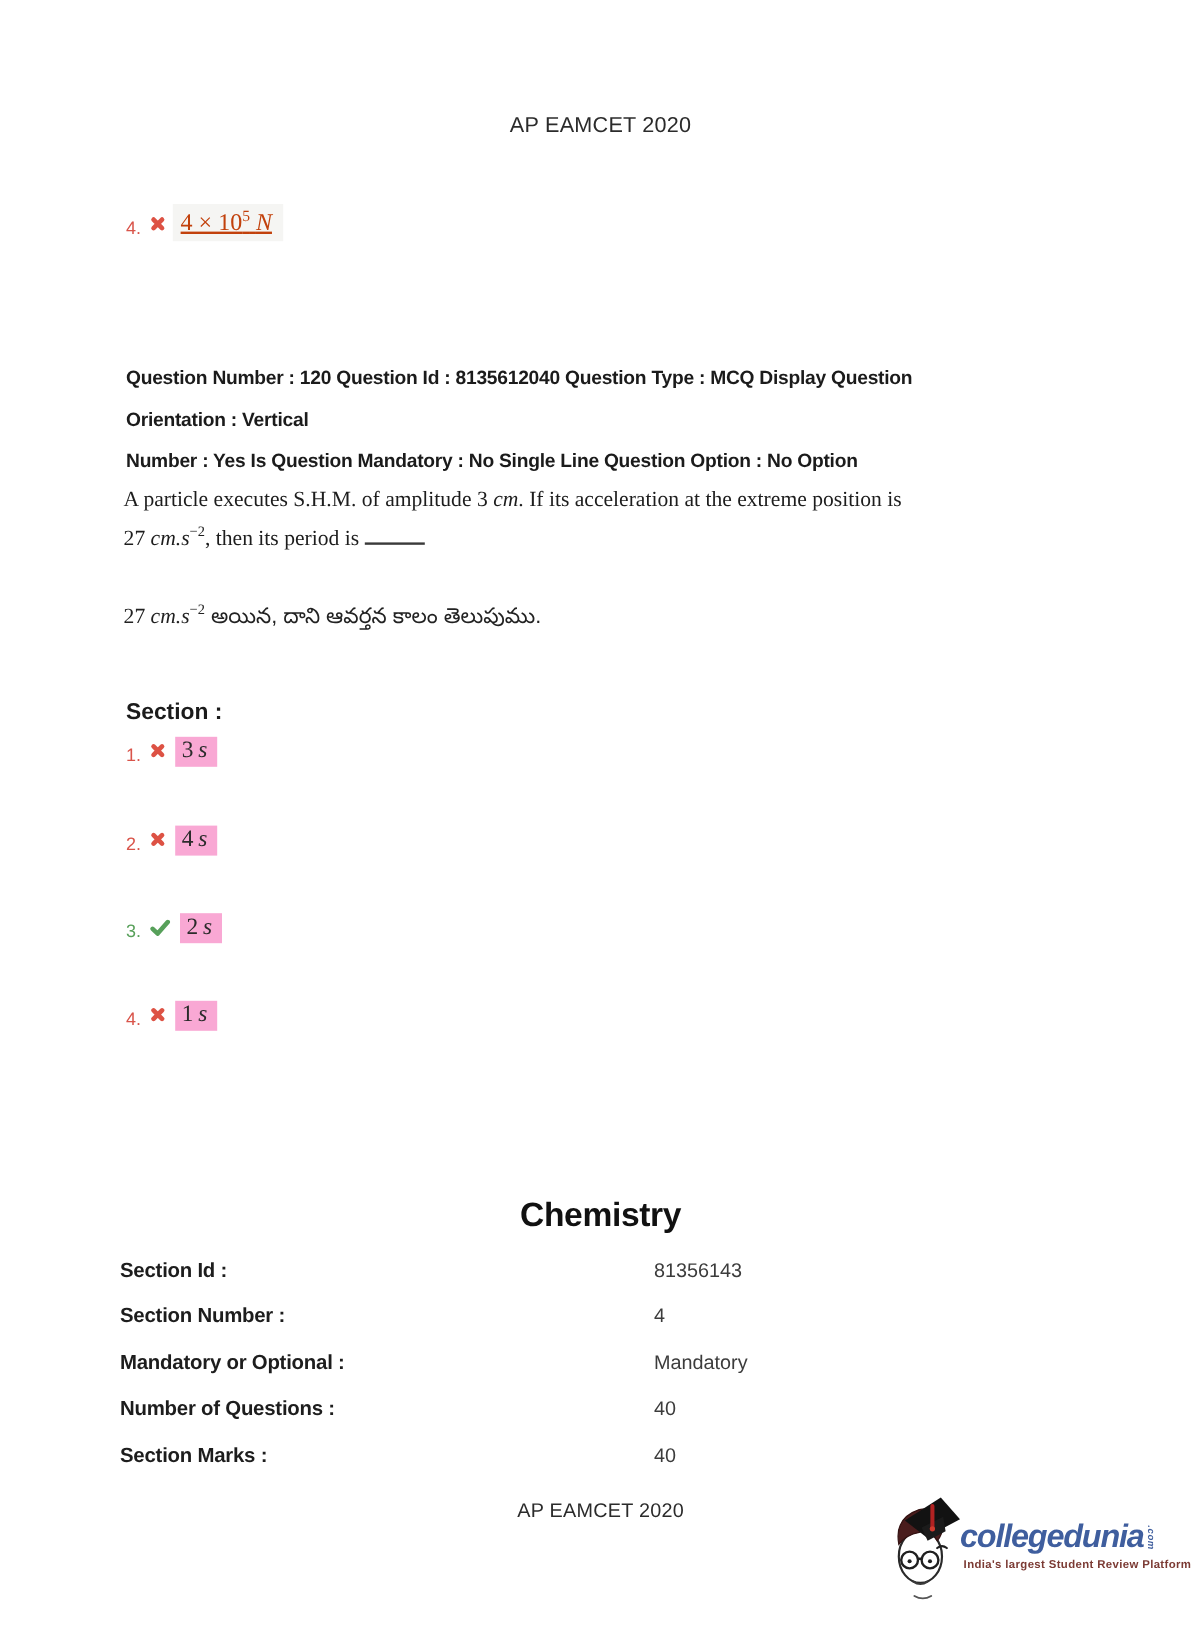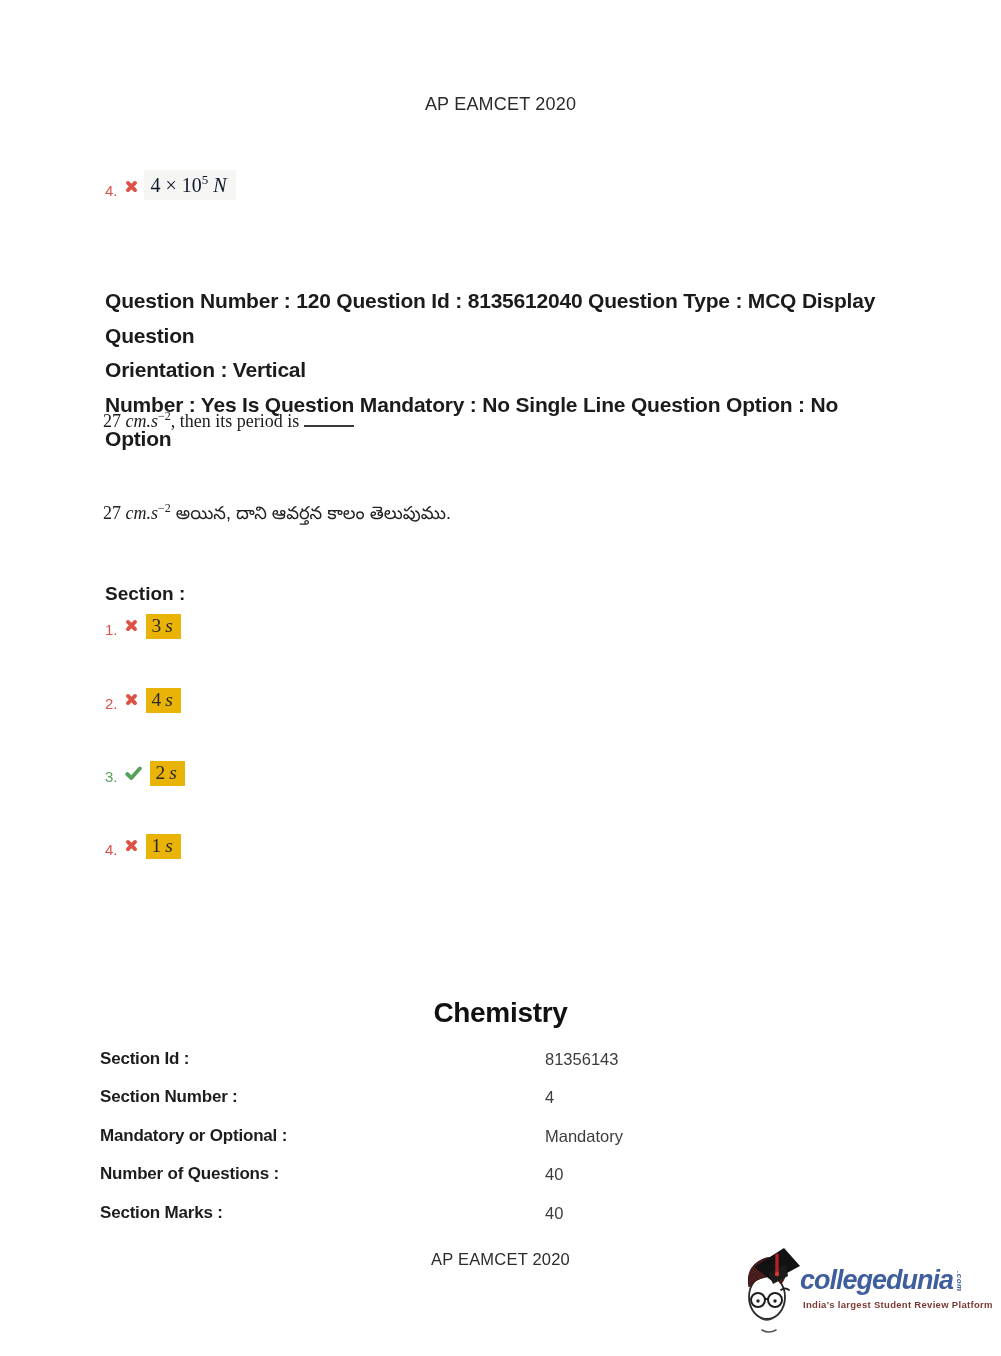--- a/index.html
+++ b/index.html
@@ -14,49 +14,49 @@
   .doc-title.top { top:94px; }
   .doc-title.bottom { top:1250px; font-size:16.5px; }
 
   
   .prev-opt { position:absolute; left:105px; top:170px; display:flex; align-items:flex-start; }
   .opt-num { font-size:15px; position:relative; }
   .num-wrong { color:#d9544a; }
   .num-correct { color:#58a05a; }
   .prev-opt .opt-num { top:12px; }
   .prev-opt .mark-icon { margin:10px 6px 0 7px; }
-  .formula { font-family:"Liberation Serif", serif; font-size:20px; color:#0f172a;
-    background:#f5f5f3; padding:2px 9px 3px 7px; }
+  .formula { font-family:"Liberation Serif", serif; font-size:20px; color:#c2410c;
+    background:#f5f5f3; padding:2px 9px 3px 7px;text-decoration:underline; }
   .formula sup { font-size:13px; }
   .formula i { font-style:italic; }
 
   
-  .meta { position:absolute; left:105px; top:284px; width:790px;
-    font-weight:bold; font-size:21px; letter-spacing:-0.2px; color:#1b1b1b; line-height:34.5px; }
+  .meta { position:absolute; left:105px; top:299px; width:790px;
+    font-weight:bold; font-size:16px; letter-spacing:-0.2px; color:#1b1b1b; line-height:34.5px; }
 
   
   .q-en { position:absolute; left:103px; top:403px; width:700px;
     font-family:"Liberation Serif", serif; font-size:18px; color:#1d1d1d; line-height:27px; }
   .q-en sup, .q-te sup { font-size:12px; }
   .answer-blank { display:inline-block; width:50px; height:4px;
     border-bottom:2px solid #3a3a3a; margin-left:5px; }
 
   
   .q-te { position:absolute; left:103px; top:487px; width:720px;
     font-size:18px; color:#222222; line-height:42px; }
   .q-te .mathpart, .q-en .mathpart { font-family:"Liberation Serif", serif; }
 
   
   .options-label { position:absolute; left:105px; top:583px;
     font-weight:bold; font-size:19px; color:#1b1b1b; }
   .opt-row { position:absolute; left:105px; display:flex; align-items:flex-start; }
   .opt-row .opt-num { top:7px; }
   .opt-row .mark-icon { margin:5px 8px 0 7px; }
   .opt-val { font-family:"Liberation Serif", serif; font-size:19.5px; color:#2b2b2b;
-    background:#eab308; padding:1px 8px 2px 6px; }
+    background:#f9a8d4; padding:1px 8px 2px 6px; }
   .opt-val i { margin-left:4px; }
   .opt-1 { top:614px; } .opt-2 { top:688px; } .opt-3 { top:761px; } .opt-4 { top:834px; }
 
   
   .section-title { position:absolute; left:0; top:997px; width:100%; text-align:center;
     font-weight:bold; font-size:28px; color:#111111; letter-spacing:-0.3px; }
   .section-rows { position:absolute; left:100px; top:1049px; width:700px; }
   .sec-row { position:relative; height:38.4px; }
   .sec-label { font-weight:bold; font-size:17px; color:#1d1d1d; letter-spacing:-0.2px; }
   .sec-value { position:absolute; left:445px; top:1px; font-size:16.5px; color:#3c3c3c; }
@@ -90,20 +90,21 @@
     <span class="formula"><span>4 × 10</span><sup>5</sup>&nbsp;<i>N</i></span>
   </div>
 
   <div class="meta">
     <div>Question Number : 120 Question Id : 8135612040 Question Type : MCQ Display Question</div>
     <div>Orientation : Vertical</div>
     <div>Number : Yes Is Question Mandatory : No Single Line Question Option : No Option</div>
   </div>
 
   <div class="q-en">
+    <div><span>A particle executes S.H.M. of amplitude 3 </span><i>cm</i><span>. If its acceleration at the extreme position is</span></div>
     <div><span>27 </span><i>cm.s</i><sup>−2</sup><span>, then its period is</span><span class="answer-blank"></span></div>
   </div>
 
   <div class="q-te">
     <div><span class="mathpart">27 </span><i class="mathpart">cm.s</i><sup class="mathpart">−2</sup><span> అయిన, దాని ఆవర్తన కాలం తెలుపుము.</span></div>
   </div>
 
   <div class="options-label">Section :</div>
 
   <div class="opt-row opt-1">

